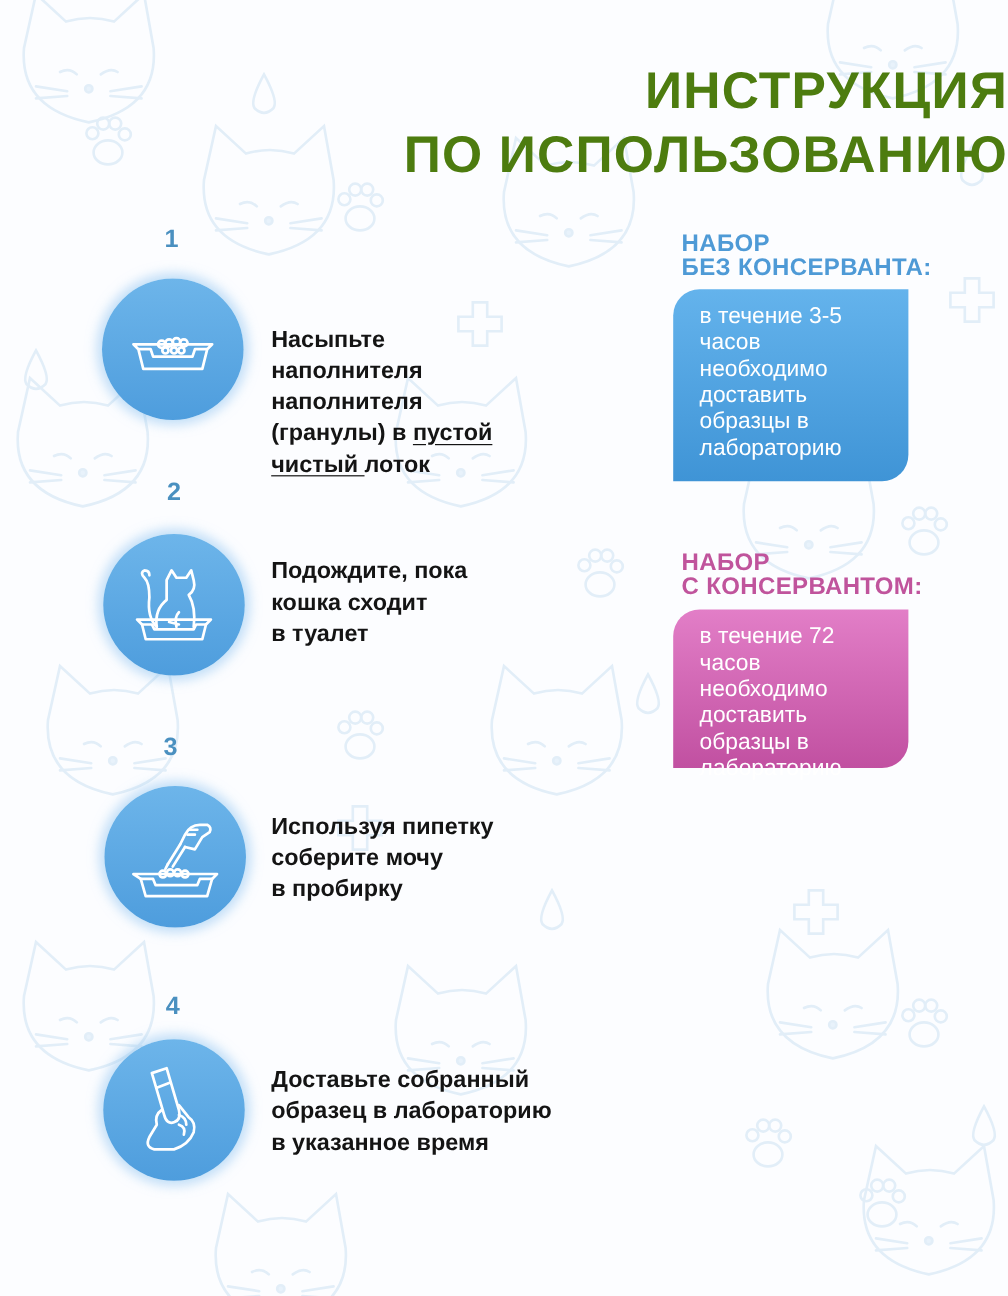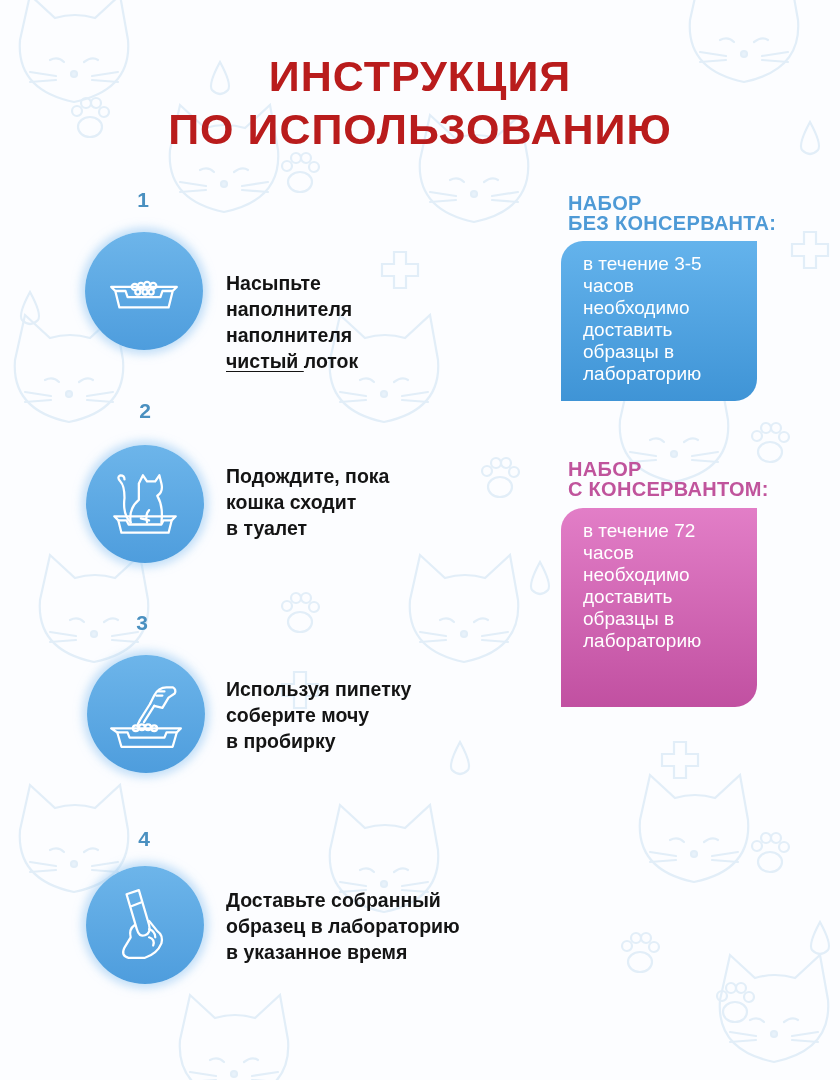--- a/index.html
+++ b/index.html
@@ -8,22 +8,22 @@
     background:#fcfdff;
     font-family:"Liberation Sans", "DejaVu Sans", sans-serif;
     color:#111;
   }
   .bg-pattern { position:absolute; inset:0; z-index:0; }
   .bg-pattern svg { width:100%; height:100%; }
   .content { position:absolute; inset:0; z-index:1; }
 
   .title {
     position:absolute; left:0; width:840px; top:50px;
-    text-align:center; font-weight:700; font-size:43px; line-height:53px;
-    letter-spacing:1px; color:#b91c1c;
+    text-align:right; font-weight:700; font-size:43px; line-height:53px;
+    letter-spacing:1px; color:#4d7c0f;
   }
   .title div { white-space:nowrap; }
 
   .step-num {
     position:absolute; width:40px; text-align:center;
     font-weight:700; font-size:21px; color:#4a90c0;
   }
   .circle {
     position:absolute; width:118px; height:118px; border-radius:50%;
     background:linear-gradient(180deg,#6db5ea 0%,#4e9ddd 100%);
@@ -132,20 +132,21 @@
       <circle cx="49" cy="35" r="3"></circle>
         <circle cx="34" cy="41" r="2.5"></circle>
         <circle cx="41" cy="41" r="2.5"></circle>
         <circle cx="47" cy="41" r="2.5"></circle>
     </svg>
   </div>
   <div class="step-text" style="top:226px;margin-top:44px;">
     <div>Насыпьте</div>
     <div>наполнителя</div>
     <div>наполнителя</div>
+    <div><span>(гранулы) в </span><span class="u">пустой</span></div>
     <div><span class="u">чистый </span><span>лоток</span></div>
   </div>
 
   <div class="step-num" style="left:125px; top:399px;">2</div>
   <div class="circle" style="left:86px; top:445px;">
     <svg viewBox="0 0 80 80" fill="none" stroke="#fff" stroke-width="2.2" stroke-linejoin="round" stroke-linecap="round">
       <path d="M10 52 L70 52 L66 56 L63 68 L17 68 L14 56 Z"></path>
       <path d="M14 56 L22 56 L24 60 L56 60 L58 56 L66 56"></path>
       <path d="M26 58 Q24 44 34 36 L34 20 L38 12 L42 18 L50 18 L54 12 L56 20 Q58 28 52 32 Q58 42 56 58"></path>
       <path d="M42 58 Q40 50 44 46 M36 54 L44 56"></path>
@@ -204,21 +205,21 @@
     <div>необходимо</div>
     <div>доставить</div>
     <div>образцы в</div>
     <div>лабораторию</div>
   </div>
 
   <div class="kit-label pink" style="top:459px;">
     <div>НАБОР</div>
     <div>С КОНСЕРВАНТОМ:</div>
   </div>
-  <div class="kit-box pink" style="top:508px; height:199px;">
+  <div class="kit-box pink" style="top:508px; height:132px;">
     <div>в течение 72</div>
     <div>часов</div>
     <div>необходимо</div>
     <div>доставить</div>
     <div>образцы в</div>
     <div>лабораторию</div>
   </div>
 
 </div>
 

